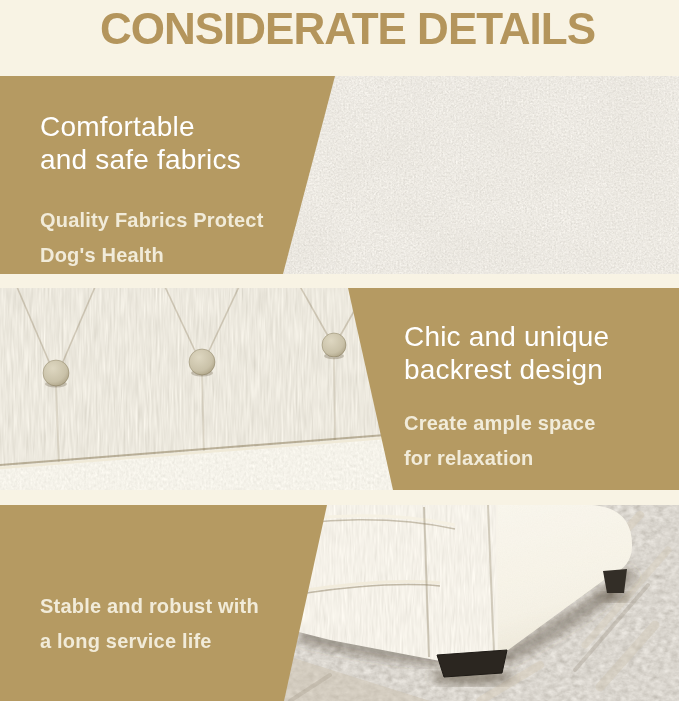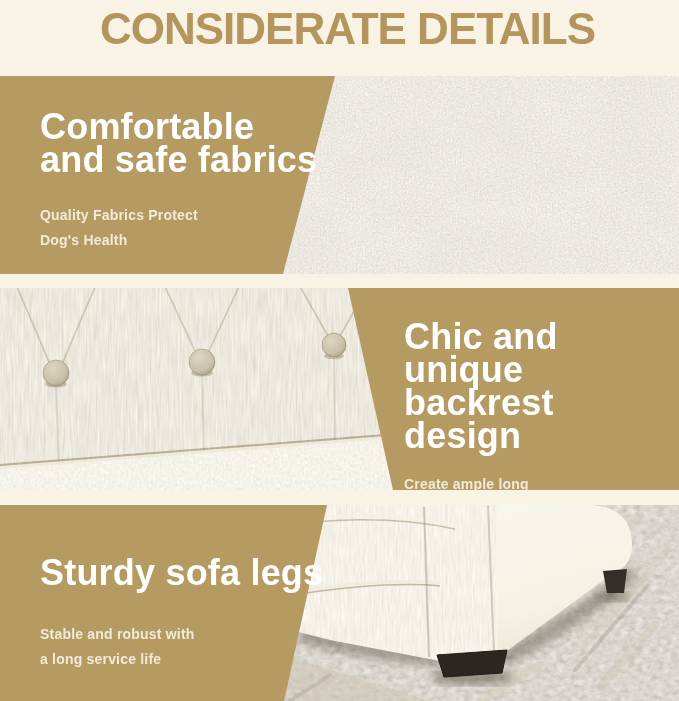--- a/index.html
+++ b/index.html
@@ -18,25 +18,25 @@
   .band-2{top:288px;height:202px;}
   .band-3{top:505px;height:196px;}
   .photo{position:absolute;inset:0;}
   .photo svg{display:block;width:100%;height:100%;}
   .tan-panel{position:absolute;inset:0;background:#b59a62;}
   .band-1 .tan-panel{clip-path:polygon(0 0,335px 0,283px 100%,0 100%);}
   .band-2 .tan-panel{clip-path:polygon(348px 0,100% 0,100% 100%,393px 100%);}
   .band-3 .tan-panel{clip-path:polygon(0 0,327px 0,284px 100%,0 100%);}
   .copy{position:absolute;z-index:3;}
   .copy h2{
-    margin:0;font-size:36px;line-height:33px;font-weight:bold;
+    margin:0;font-size:28px;line-height:33px;font-weight:normal;
     color:#ffffff;white-space:pre-line;letter-spacing:0.2px;
   }
   .copy p{
-    margin:0;font-size:14px;line-height:25px;font-weight:bold;
+    margin:0;font-size:20px;line-height:35px;font-weight:bold;
     color:#f1ebd9;white-space:pre-line;letter-spacing:0.2px;
   }
   .band-1 .copy{left:40px;top:34px;}
   .band-1 .copy p{margin-top:27px;}
   .band-2 .copy{left:404px;top:32px;}
   .band-2 .copy p{margin-top:20px;}
   .band-3 .copy{left:40px;top:51px;}
   .band-3 .copy p{margin-top:33px;}
 </style>
 </head>
@@ -118,21 +118,21 @@
           <rect width="679" height="202" fill="#e8e3d4" filter="url(#f2-seatgrain)"></rect>
         </g>
         <path d="M0,177 L679,124" stroke="#837350" stroke-opacity="0.5" stroke-width="2" fill="none"></path>
         <path d="M0,180 L679,127" stroke="#f0ead8" stroke-width="2.5" fill="none"></path>
       </svg>
     </div>
     <div class="tan-panel"></div>
     <div class="copy">
       <h2>Chic and unique
 backrest design</h2>
-      <p>Create ample long
+      <p>Create ample space
 for relaxation</p>
     </div>
   </div>
 
   <div class="band band-3">
     <div class="photo">
       <svg viewBox="0 0 679 196" preserveAspectRatio="none">
         <defs>
           <filter id="f3-rug" x="-5%" y="-5%" width="110%" height="110%">
             <feTurbulence type="fractalNoise" baseFrequency="0.14 0.2" numOctaves="3" seed="21"></feTurbulence>
@@ -190,19 +190,18 @@
           </g>
         <path d="M497,0 L497,150" stroke="#f8f4ea" stroke-width="2" opacity="0.8"></path>
         <ellipse cx="615" cy="92" rx="17" ry="5" fill="#4b3f2d" opacity="0.45" filter="url(#f3-blur)"></ellipse>
         <path d="M603,66 L627,64 L624,88 L607,88 Z" fill="#332e27"></path>
         <ellipse cx="472" cy="172" rx="42" ry="8" fill="#4b3f2d" opacity="0.5" filter="url(#f3-blur)"></ellipse>
         <path d="M437,150 L507,145 L502,168 L444,172 Z" fill="#2b2620" stroke="#1f1b16" stroke-width="1" stroke-linejoin="round"></path>
       </svg>
     </div>
     <div class="tan-panel"></div>
     <div class="copy">
-      <h2>Sturdy sofa legs</h2>
       <p>Stable and robust with
 a long service life</p>
     </div>
   </div>
 
 </div>
 
 </body></html>

